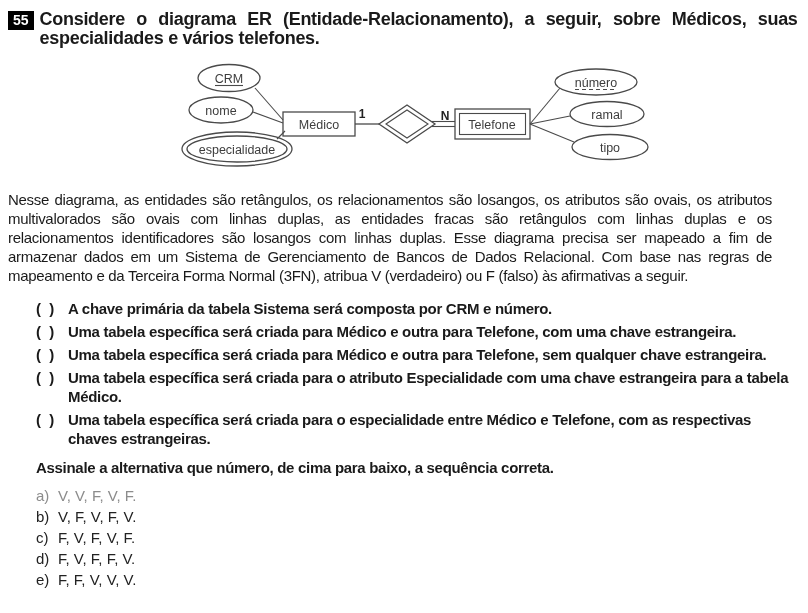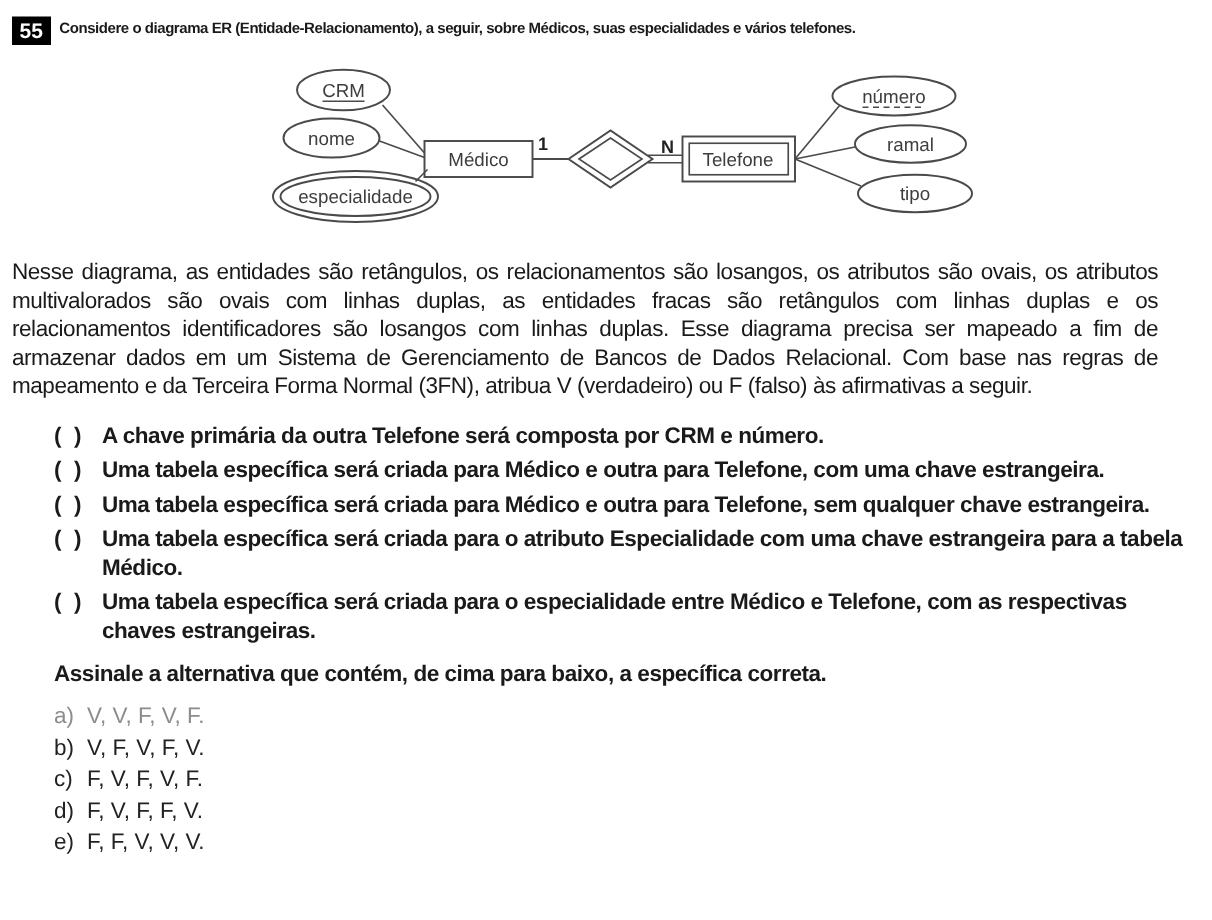--- a/index.html
+++ b/index.html
@@ -17,21 +17,21 @@
   }
   .page{padding:10px 8px 0 8px;width:808px;}
 
   
   .qheader{display:flex;align-items:flex-start;gap:6px;}
   .qnum{
     background:#000;color:#fff;font-weight:bold;font-size:14px;
     padding:1px 5px 2px 5px;line-height:16px;flex:0 0 auto;margin-top:1px;
   }
   .qintro{
-    font-weight:bold;font-size:10px;line-height:19px;letter-spacing:-0.3px;
+    font-weight:bold;font-size:18px;line-height:19px;letter-spacing:-0.3px;
     text-align:justify;width:758px;
   }
 
   
   .diagram-wrap{margin-top:10px;height:120px;position:relative;text-align:right;}
   .diagram-svg{position:absolute;left:162px;top:0;}
   .dstroke{stroke:var(--diagram-stroke);fill:none;stroke-width:1.3;}
   .dstroke-thin{stroke:var(--diagram-stroke);fill:none;stroke-width:1.1;}
   .dtext{
     font-family:"Liberation Sans",sans-serif;font-size:12.5px;
@@ -135,21 +135,21 @@
   </div>
 
   <div class="paragraph">Nesse diagrama, as entidades são retângulos, os relacionamentos são losangos, os atributos são ovais, os atributos multivalorados são ovais com linhas duplas, as entidades fracas são retângulos com linhas duplas e os relacionamentos identificadores são losangos com linhas duplas. Esse diagrama precisa ser mapeado a fim de armazenar dados em um Sistema de Gerenciamento de Bancos de Dados Relacional. Com base nas regras de mapeamento e da Terceira Forma Normal (3FN), atribua V (verdadeiro) ou F (falso) às afirmativas a seguir.</div>
 
   <div class="statements">
     <div class="statement">
       <span class="paren-box">
           <span>(</span>
           <span>)</span>
         </span>
-      <span class="stmt-text">A chave primária da outra Telefone será composta por CRM e número.</span>
+      <span class="stmt-text">A chave primária da tabela Sistema será composta por CRM e número.</span>
     </div>
     <div class="statement">
       <span class="paren-box">
           <span>(</span>
           <span>)</span>
         </span>
       <span class="stmt-text">Uma tabela específica será criada para Médico e outra para Telefone, com uma chave estrangeira.</span>
     </div>
     <div class="statement">
       <span class="paren-box">
@@ -167,21 +167,21 @@
     </div>
     <div class="statement">
       <span class="paren-box">
           <span>(</span>
           <span>)</span>
         </span>
       <span class="stmt-text">Uma tabela específica será criada para o especialidade entre Médico e Telefone, com as respectivas chaves estrangeiras.</span>
     </div>
   </div>
 
-  <div class="closing">Assinale a alternativa que contém, de cima para baixo, a específica correta.</div>
+  <div class="closing">Assinale a alternativa que número, de cima para baixo, a sequência correta.</div>
 
   <div class="options">
     <div class="option muted">
       <span class="letter">a)</span>
       <span class="value">V, V, F, V, F.</span>
     </div>
     <div class="option">
       <span class="letter">b)</span>
       <span class="value">V, F, V, F, V.</span>
     </div>

